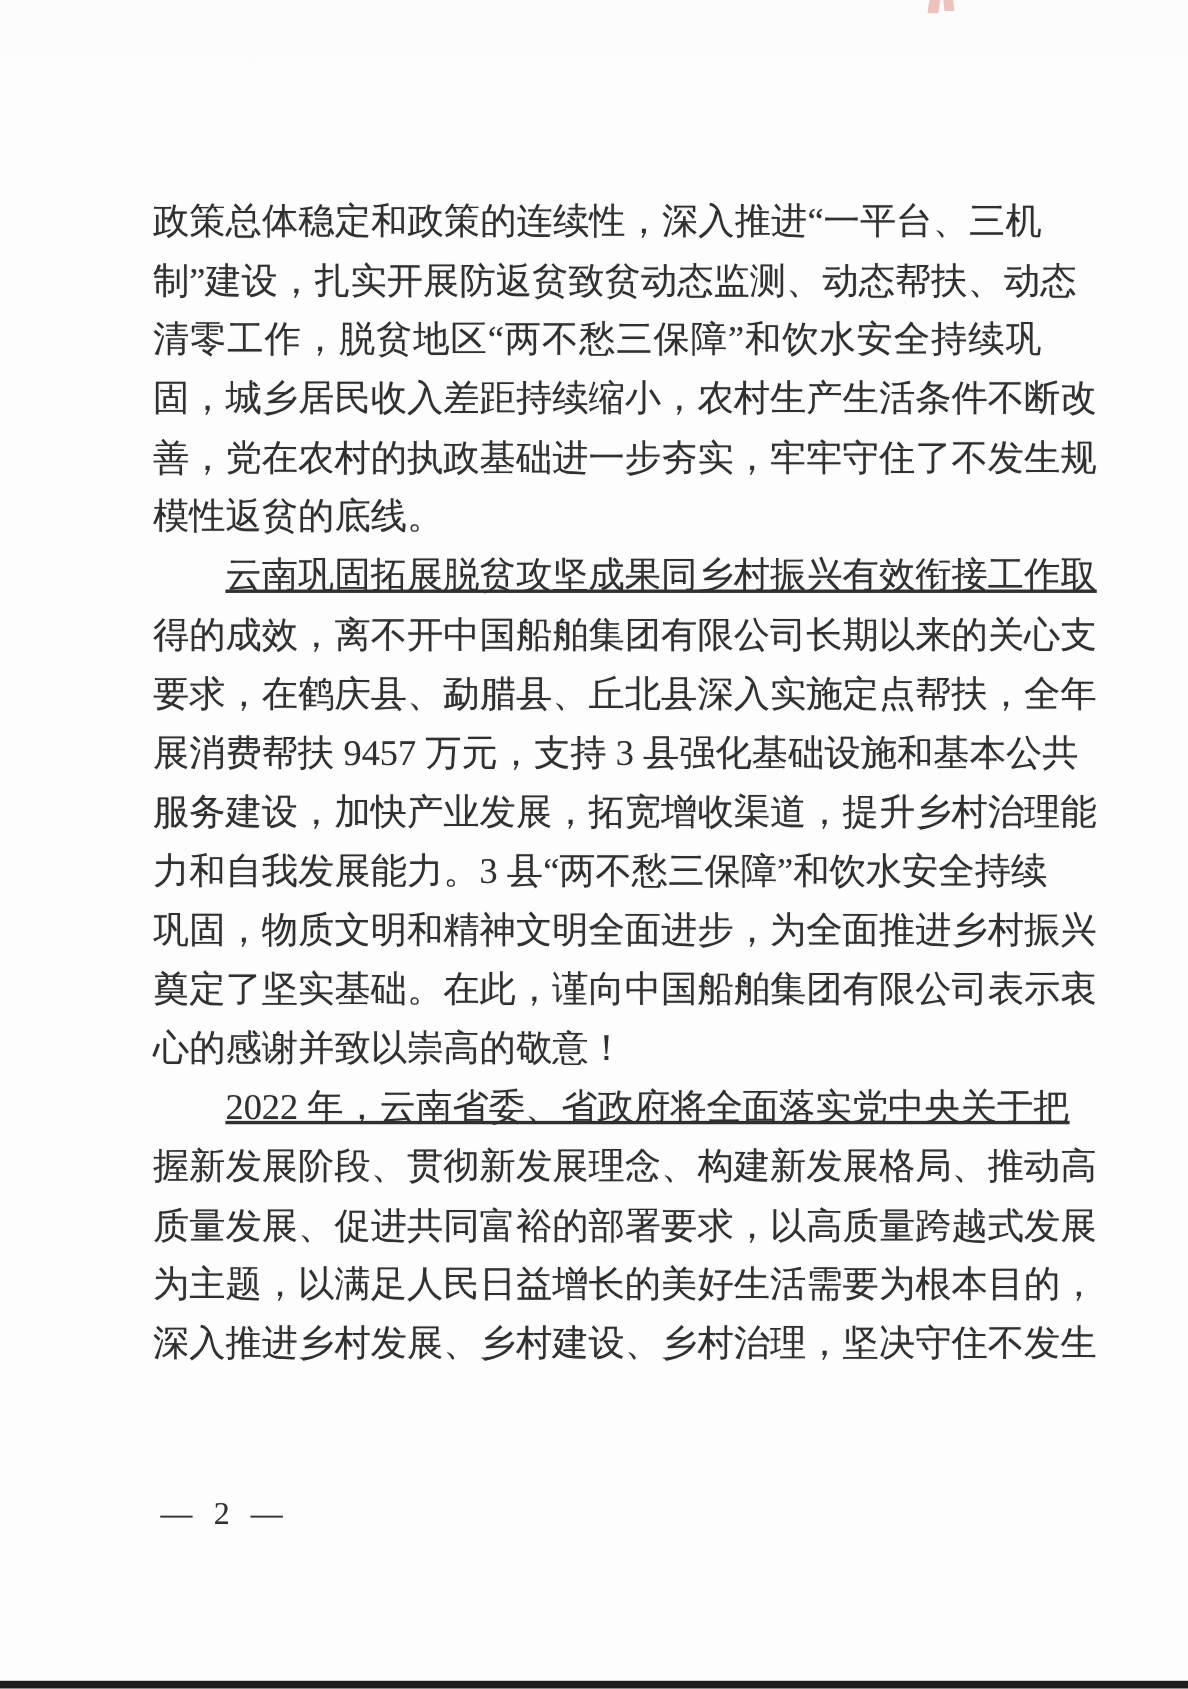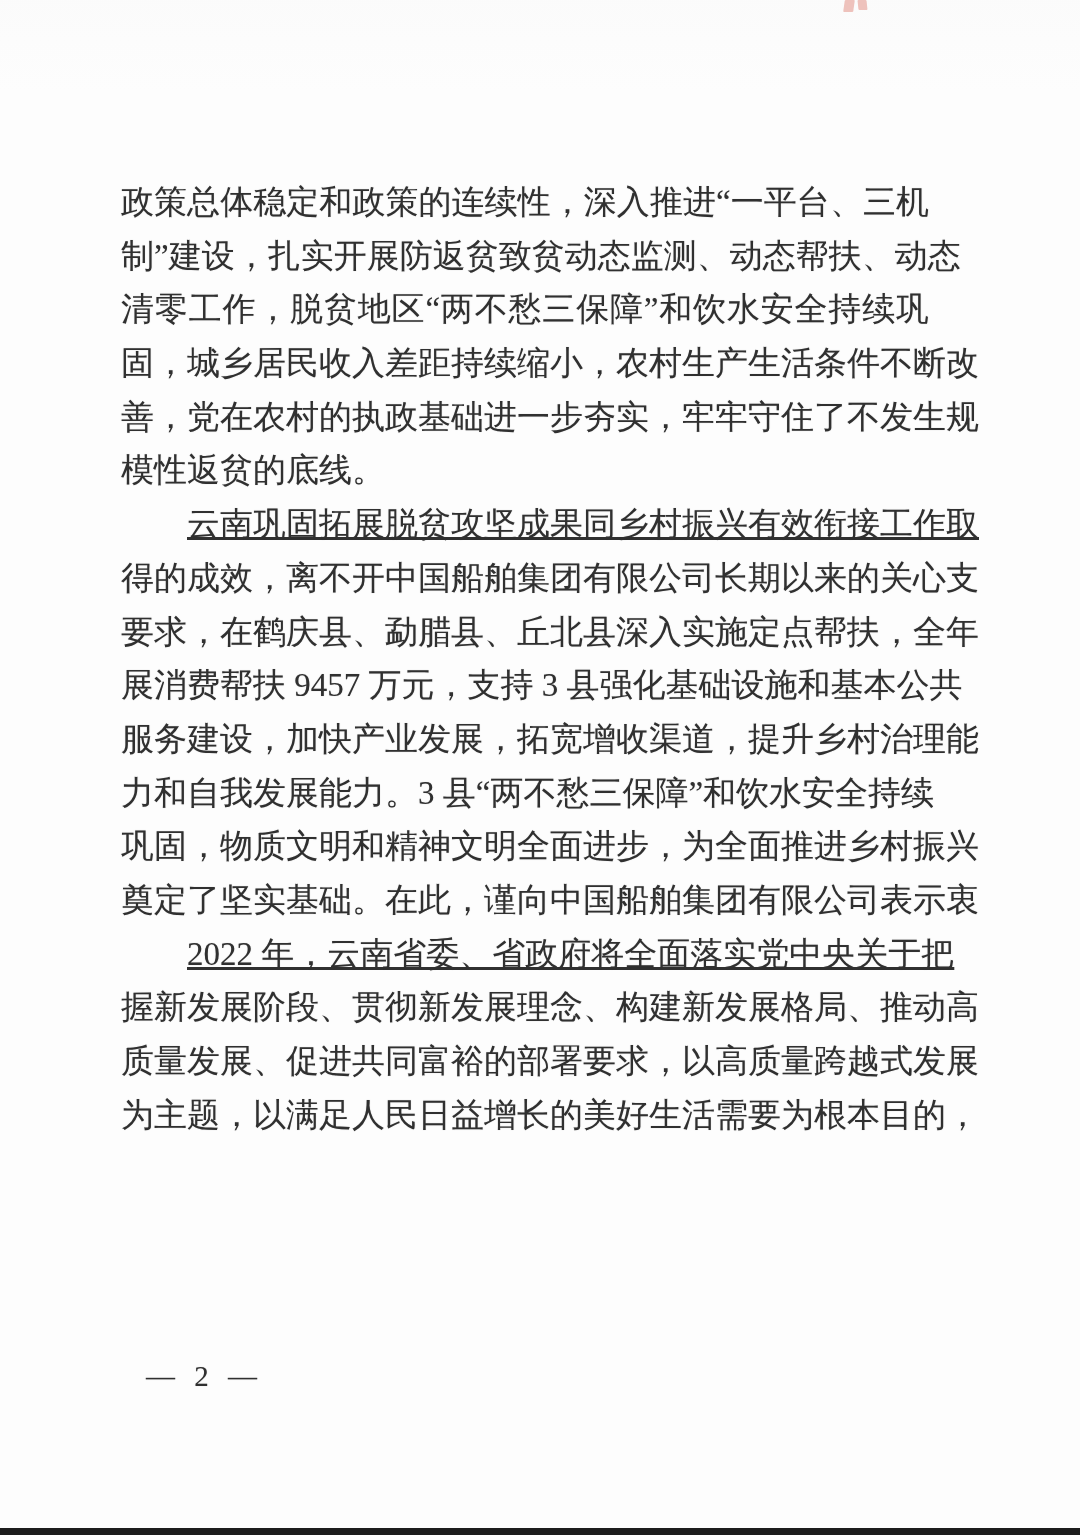--- a/index.html
+++ b/index.html
@@ -20,21 +20,21 @@
     font-family: "Liberation Serif", "DejaVu Serif", serif;
   }
   .scan-page {
     position: absolute; inset: 0;
     background:
       linear-gradient(180deg, rgba(250,250,250,0.6) 0%, rgba(255,255,255,0) 6%),
       var(--background);
   }
   .text-block {
     position: absolute;
-    left: 121px; top: 176px; width: 808px;
+    left: 139px; top: 176px; width: 808px;
     color: var(--text);
     font-size: 33px;
     text-shadow: 0 0 1px rgba(70,70,70,0.35);
   }
   .line {
     height: 53.7px;
     line-height: 53.7px;
     white-space: nowrap;
     text-align: justify;
     text-align-last: justify;
@@ -86,23 +86,25 @@
       <div class="line">善，党在农村的执政基础进一步夯实，牢牢守住了不发生规</div>
       <div class="line end">模性返贫的底线。</div>
       <div class="line indent">云南巩固拓展脱贫攻坚成果同乡村振兴有效衔接工作取</div>
       <div class="line">得的成效，离不开中国船舶集团有限公司长期以来的关心支</div>
       <div class="line">要求，在鹤庆县、勐腊县、丘北县深入实施定点帮扶，全年</div>
       <div class="line">展消费帮扶 9457 万元，支持 3 县强化基础设施和基本公共</div>
       <div class="line">服务建设，加快产业发展，拓宽增收渠道，提升乡村治理能</div>
       <div class="line">力和自我发展能力。3 县“两不愁三保障”和饮水安全持续</div>
       <div class="line">巩固，物质文明和精神文明全面进步，为全面推进乡村振兴</div>
       <div class="line">奠定了坚实基础。在此，谨向中国船舶集团有限公司表示衷</div>
+      <div class="line end">心的感谢并致以崇高的敬意！</div>
       <div class="line indent">2022 年，云南省委、省政府将全面落实党中央关于把</div>
       <div class="line">握新发展阶段、贯彻新发展理念、构建新发展格局、推动高</div>
       <div class="line">质量发展、促进共同富裕的部署要求，以高质量跨越式发展</div>
       <div class="line">为主题，以满足人民日益增长的美好生活需要为根本目的，</div>
+      <div class="line">深入推进乡村发展、乡村建设、乡村治理，坚决守住不发生</div>
     </div>
 
   <div class="page-footer">— 2 —</div>
 
   <div class="bottom-bar"></div>
 
 </div>
 
 </body></html>

